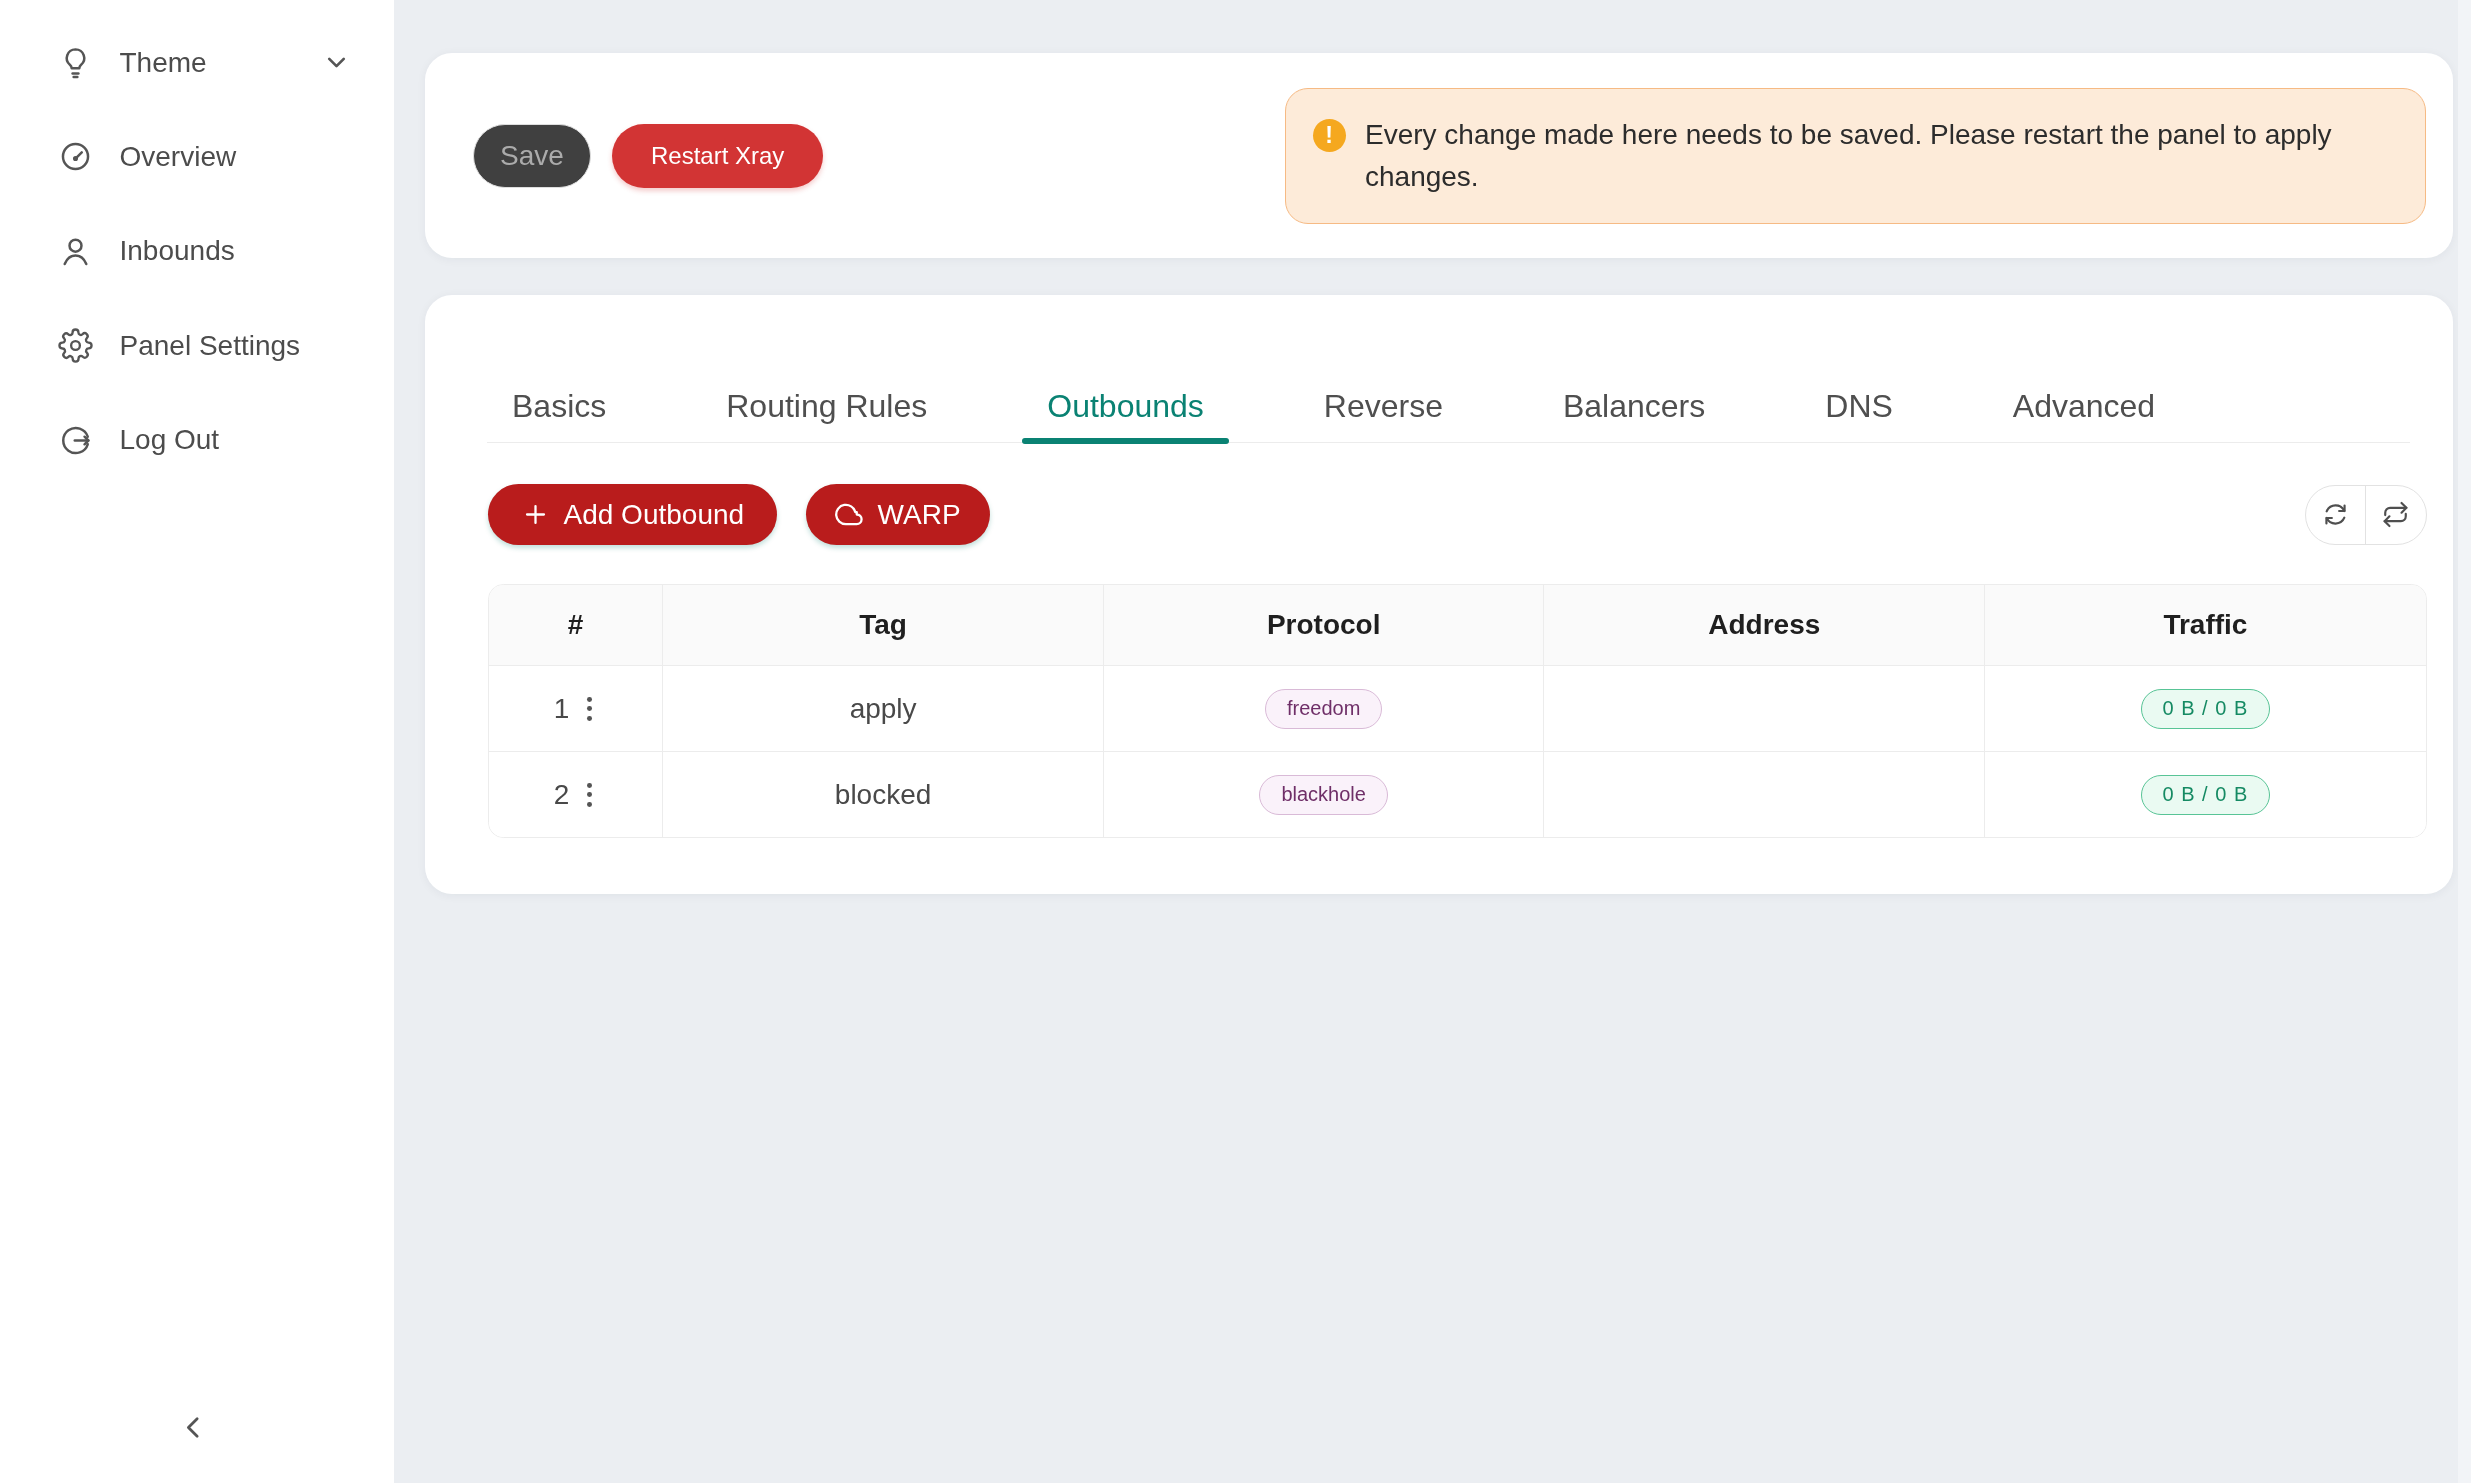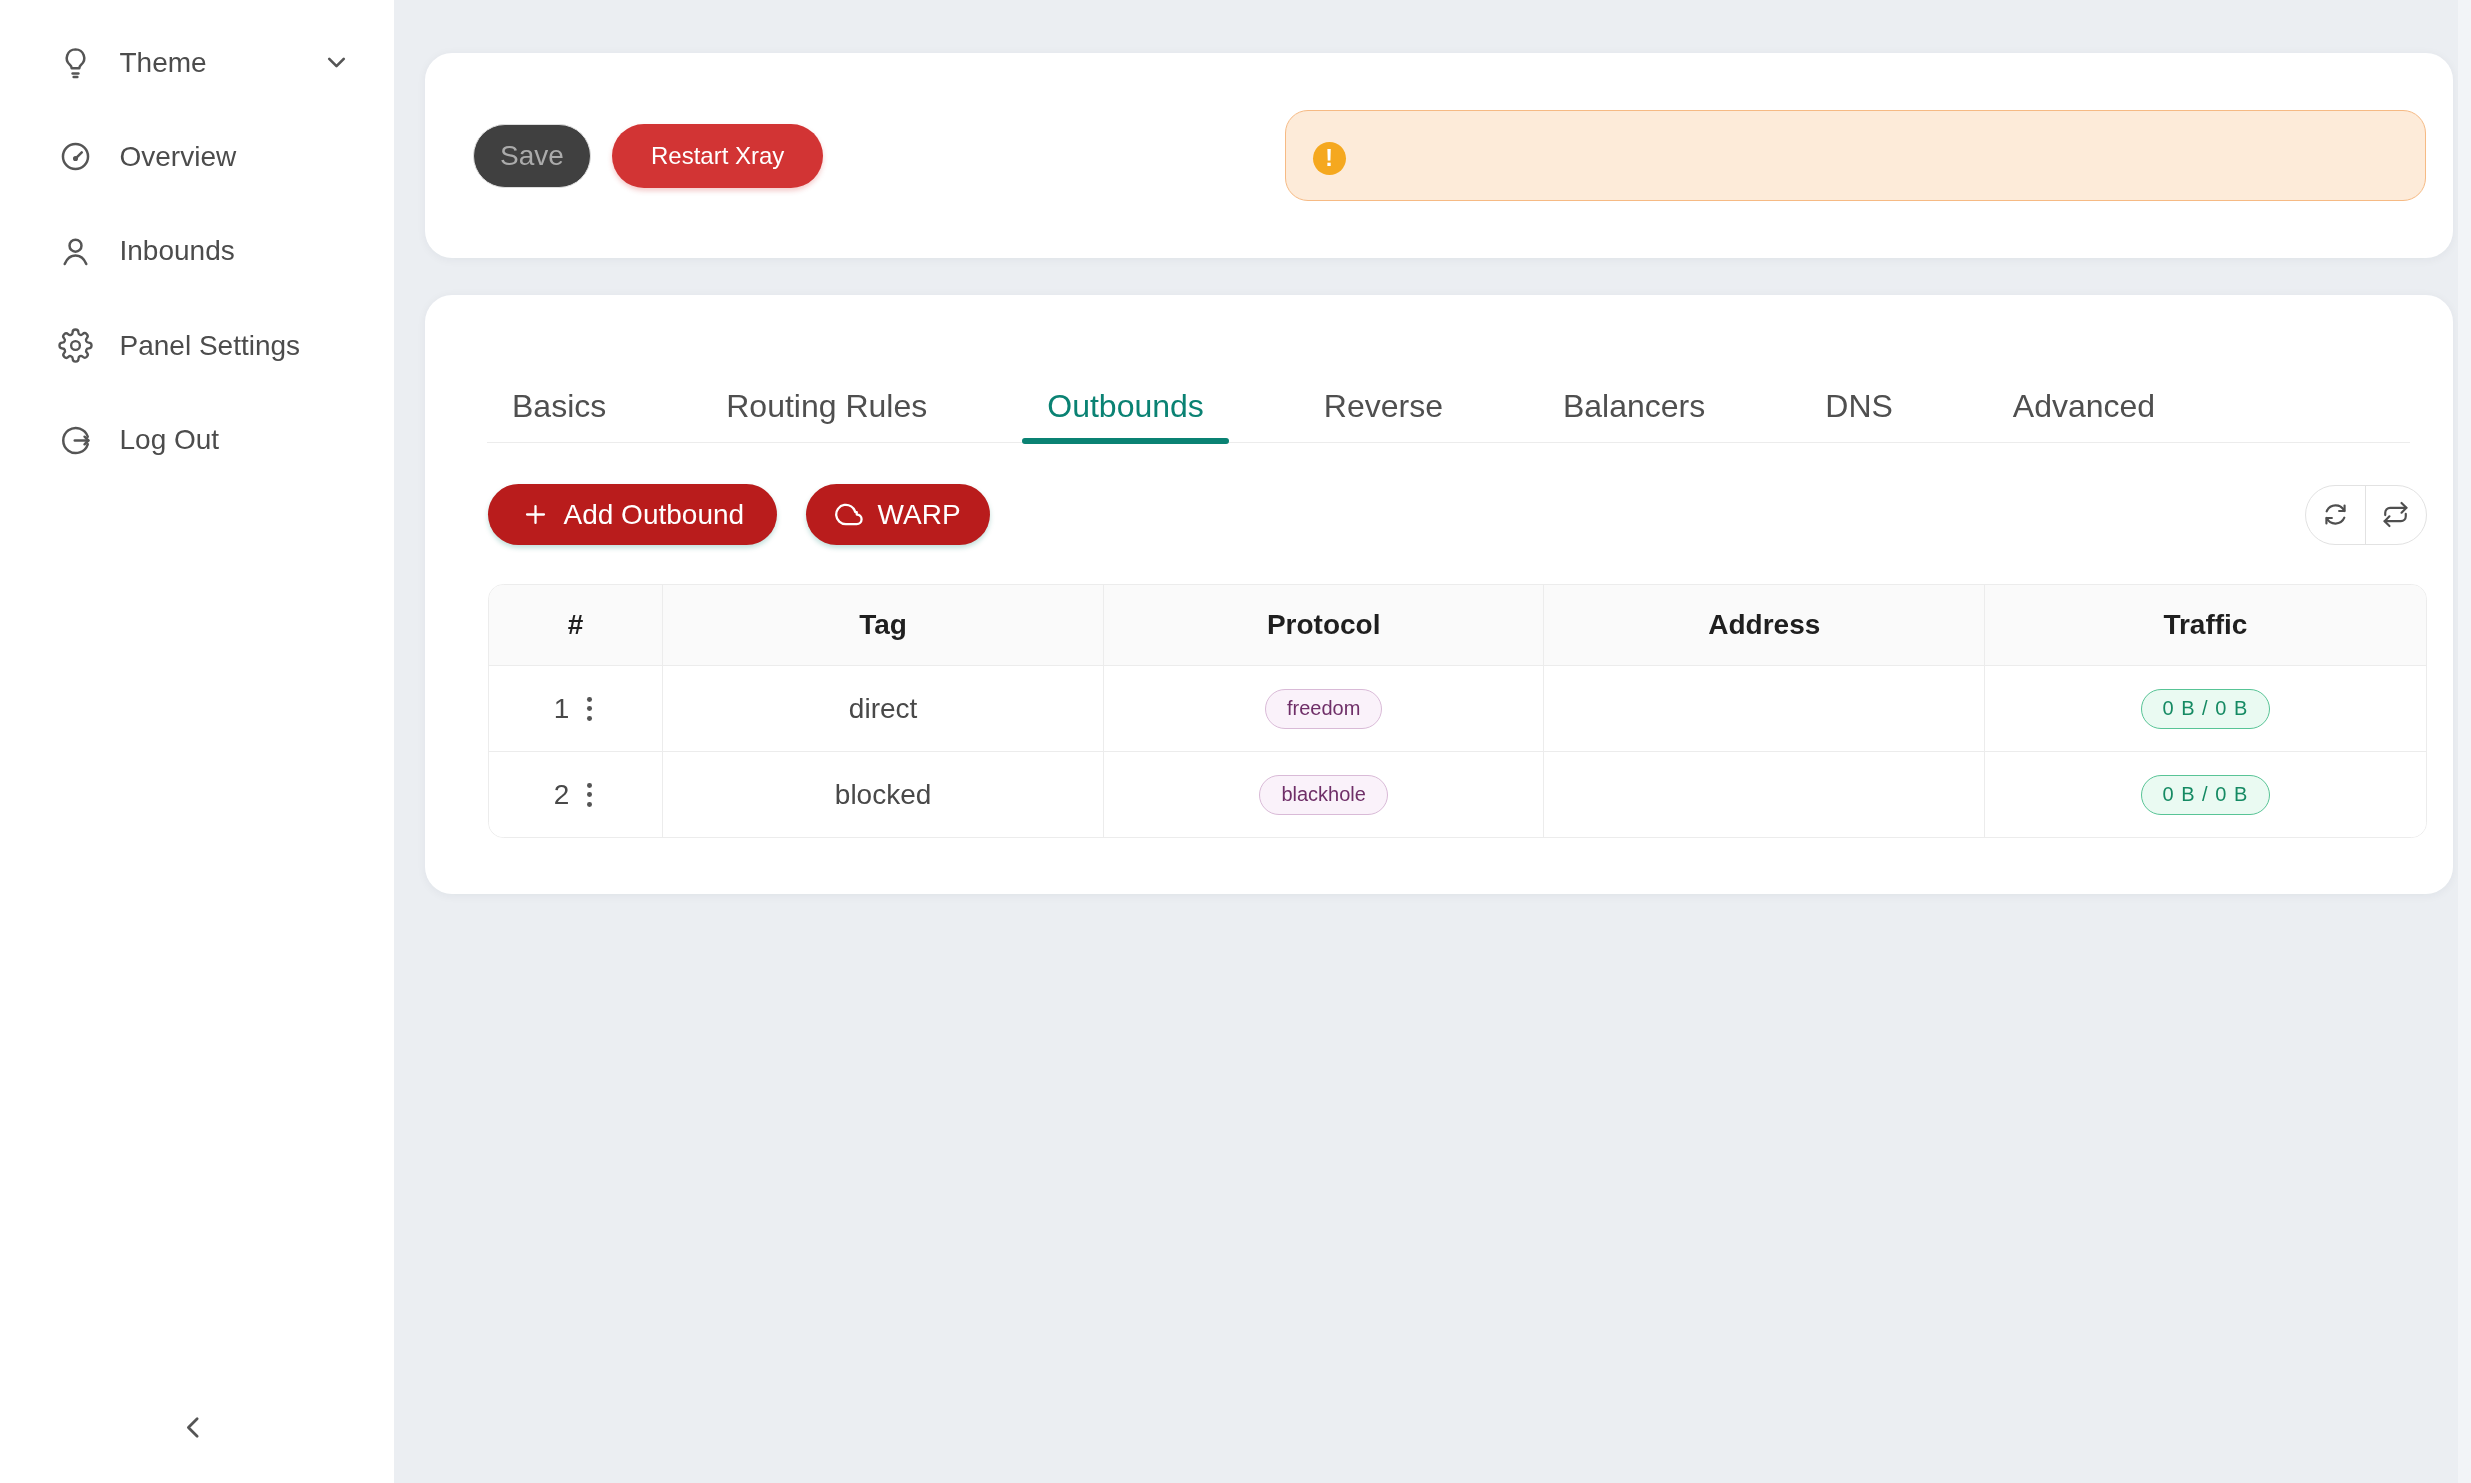--- a/index.html
+++ b/index.html
@@ -265,20 +265,21 @@
   </button>
 </aside>
 
 <main class="main">
 
   <section class="card top-card">
     <button class="btn btn-save">Save</button>
     <button class="btn btn-restart">Restart Xray</button>
     <div class="alert">
       <span class="alert-icon"></span>
+      <span class="alert-text">Every change made here needs to be saved. Please restart the panel to apply changes.</span>
     </div>
   </section>
 
   <section class="card config-card">
 
     <nav class="tabs">
       <div class="tab">Basics</div>
       <div class="tab">Routing Rules</div>
       <div class="tab active">Outbounds</div>
       <div class="tab">Reverse</div>
@@ -352,21 +353,21 @@
             <td>
               <span class="idx-cell">
                 <span>1</span>
                 <button class="dots-btn">
                     <i></i>
                     <i></i>
                     <i></i>
                   </button>
               </span>
             </td>
-            <td>direct</td>
+            <td>apply</td>
             <td><span class="badge badge-protocol">freedom</span></td>
             <td></td>
             <td><span class="badge badge-traffic">0 B / 0 B</span></td>
           </tr>
           <tr>
             <td>
               <span class="idx-cell">
                 <span>2</span>
                 <button class="dots-btn">
                     <i></i>

